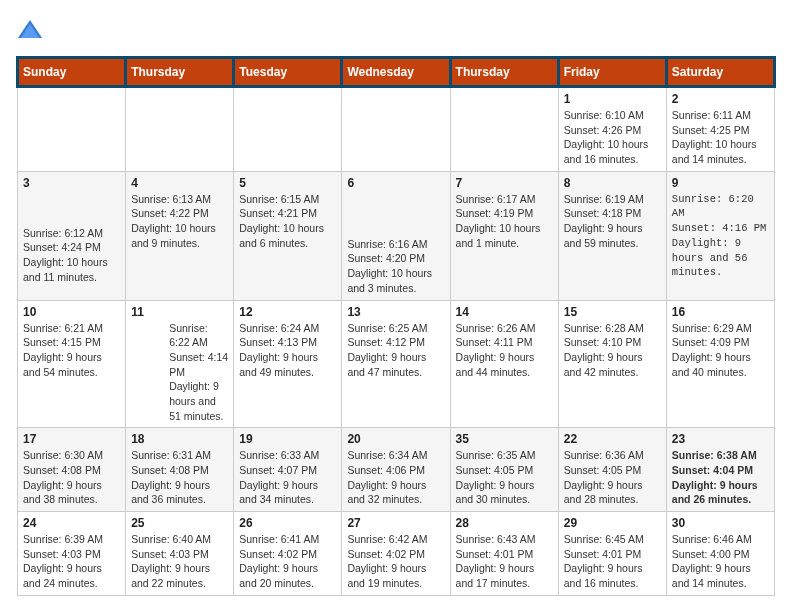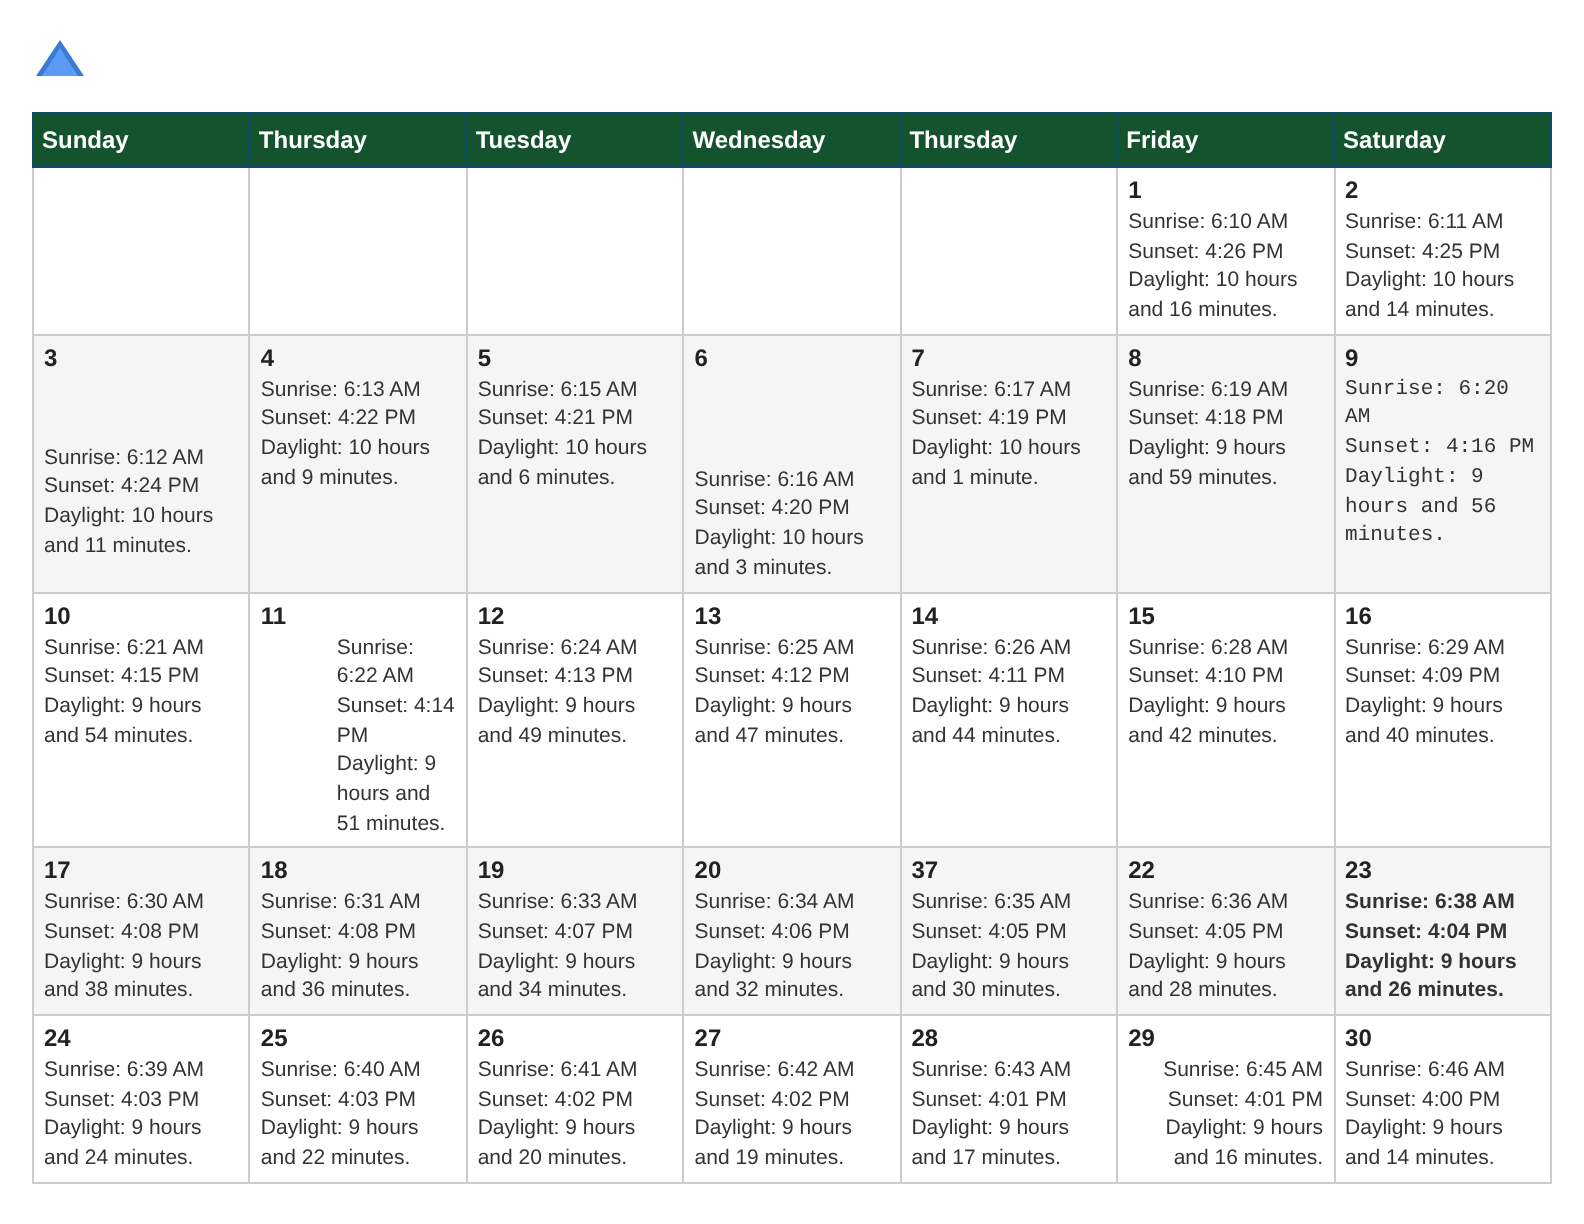--- a/index.html
+++ b/index.html
@@ -46,27 +46,27 @@
     .location {
       font-size: 15px;
       color: #555;
     }
     .calendar {
       width: 100%;
       border-collapse: collapse;
       font-size: 11px;
     }
     .calendar th {
-      background: #14532d;
+      background: #c2410c;
       color: #fff;
       padding: 6px 4px;
       text-align: left;
       font-size: 12px;
       font-weight: bold;
-      border: 1px solid #0c4a6e;
+      border: 3px solid #0c4a6e;
     }
     .calendar td {
       vertical-align: top;
       padding: 4px 5px;
       border: 1px solid #ccc;
       width: calc(100% / 7);
       height: 80px;
       background: #fff;
     }
     .calendar tr:nth-child(even) td {
@@ -246,21 +246,21 @@
 Sunset: 4:07 PM
 Daylight: 9 hours and 34 minutes.</div>
         </td>
         <td>
           <div class="day-number">20</div>
           <div class="day-info" style="white-space: pre-line;">Sunrise: 6:34 AM
 Sunset: 4:06 PM
 Daylight: 9 hours and 32 minutes.</div>
         </td>
         <td>
-          <div class="day-number">37</div>
+          <div class="day-number">35</div>
           <div class="day-info" style="white-space: pre-line;">Sunrise: 6:35 AM
 Sunset: 4:05 PM
 Daylight: 9 hours and 30 minutes.</div>
         </td>
         <td>
           <div class="day-number">22</div>
           <div class="day-info" style="white-space: pre-line;">Sunrise: 6:36 AM
 Sunset: 4:05 PM
 Daylight: 9 hours and 28 minutes.</div>
         </td>
@@ -297,21 +297,21 @@
 Daylight: 9 hours and 19 minutes.</div>
         </td>
         <td>
           <div class="day-number">28</div>
           <div class="day-info" style="white-space: pre-line;">Sunrise: 6:43 AM
 Sunset: 4:01 PM
 Daylight: 9 hours and 17 minutes.</div>
         </td>
         <td>
           <div class="day-number">29</div>
-          <div class="day-info" style="white-space: pre-line; text-align: right;">Sunrise: 6:45 AM
+          <div class="day-info" style="white-space: pre-line;">Sunrise: 6:45 AM
 Sunset: 4:01 PM
 Daylight: 9 hours and 16 minutes.</div>
         </td>
         <td>
           <div class="day-number">30</div>
           <div class="day-info" style="white-space: pre-line;">Sunrise: 6:46 AM
 Sunset: 4:00 PM
 Daylight: 9 hours and 14 minutes.</div>
         </td>
       </tr>

